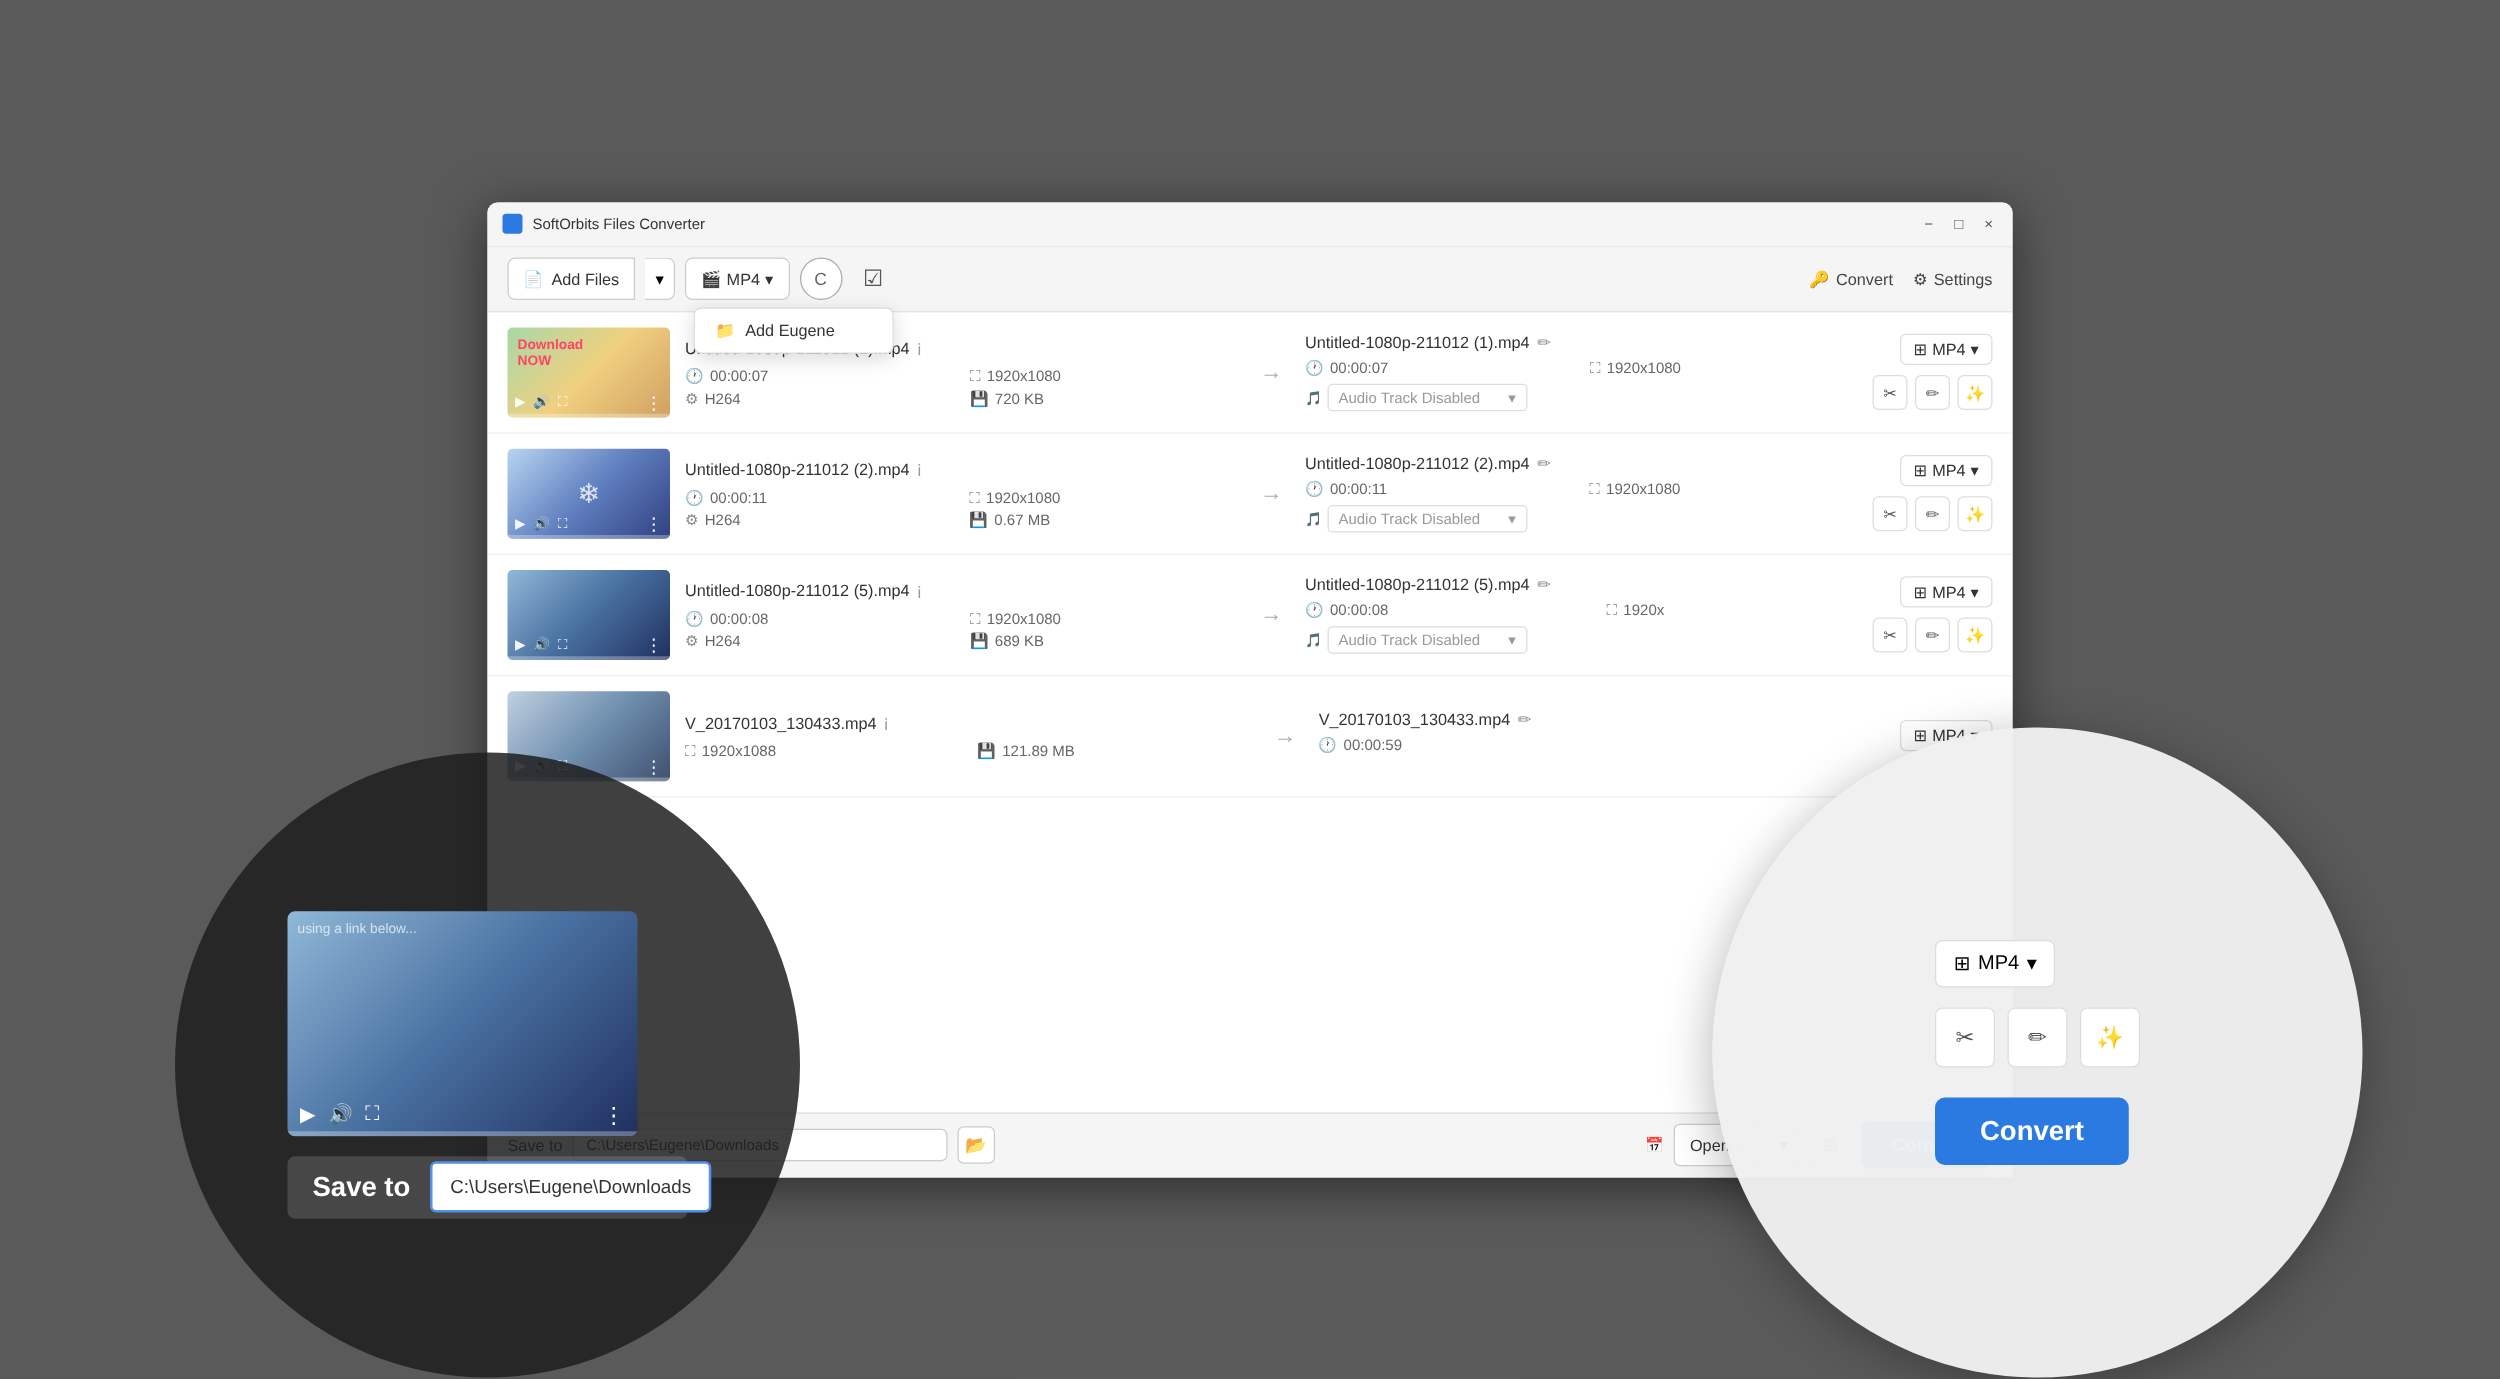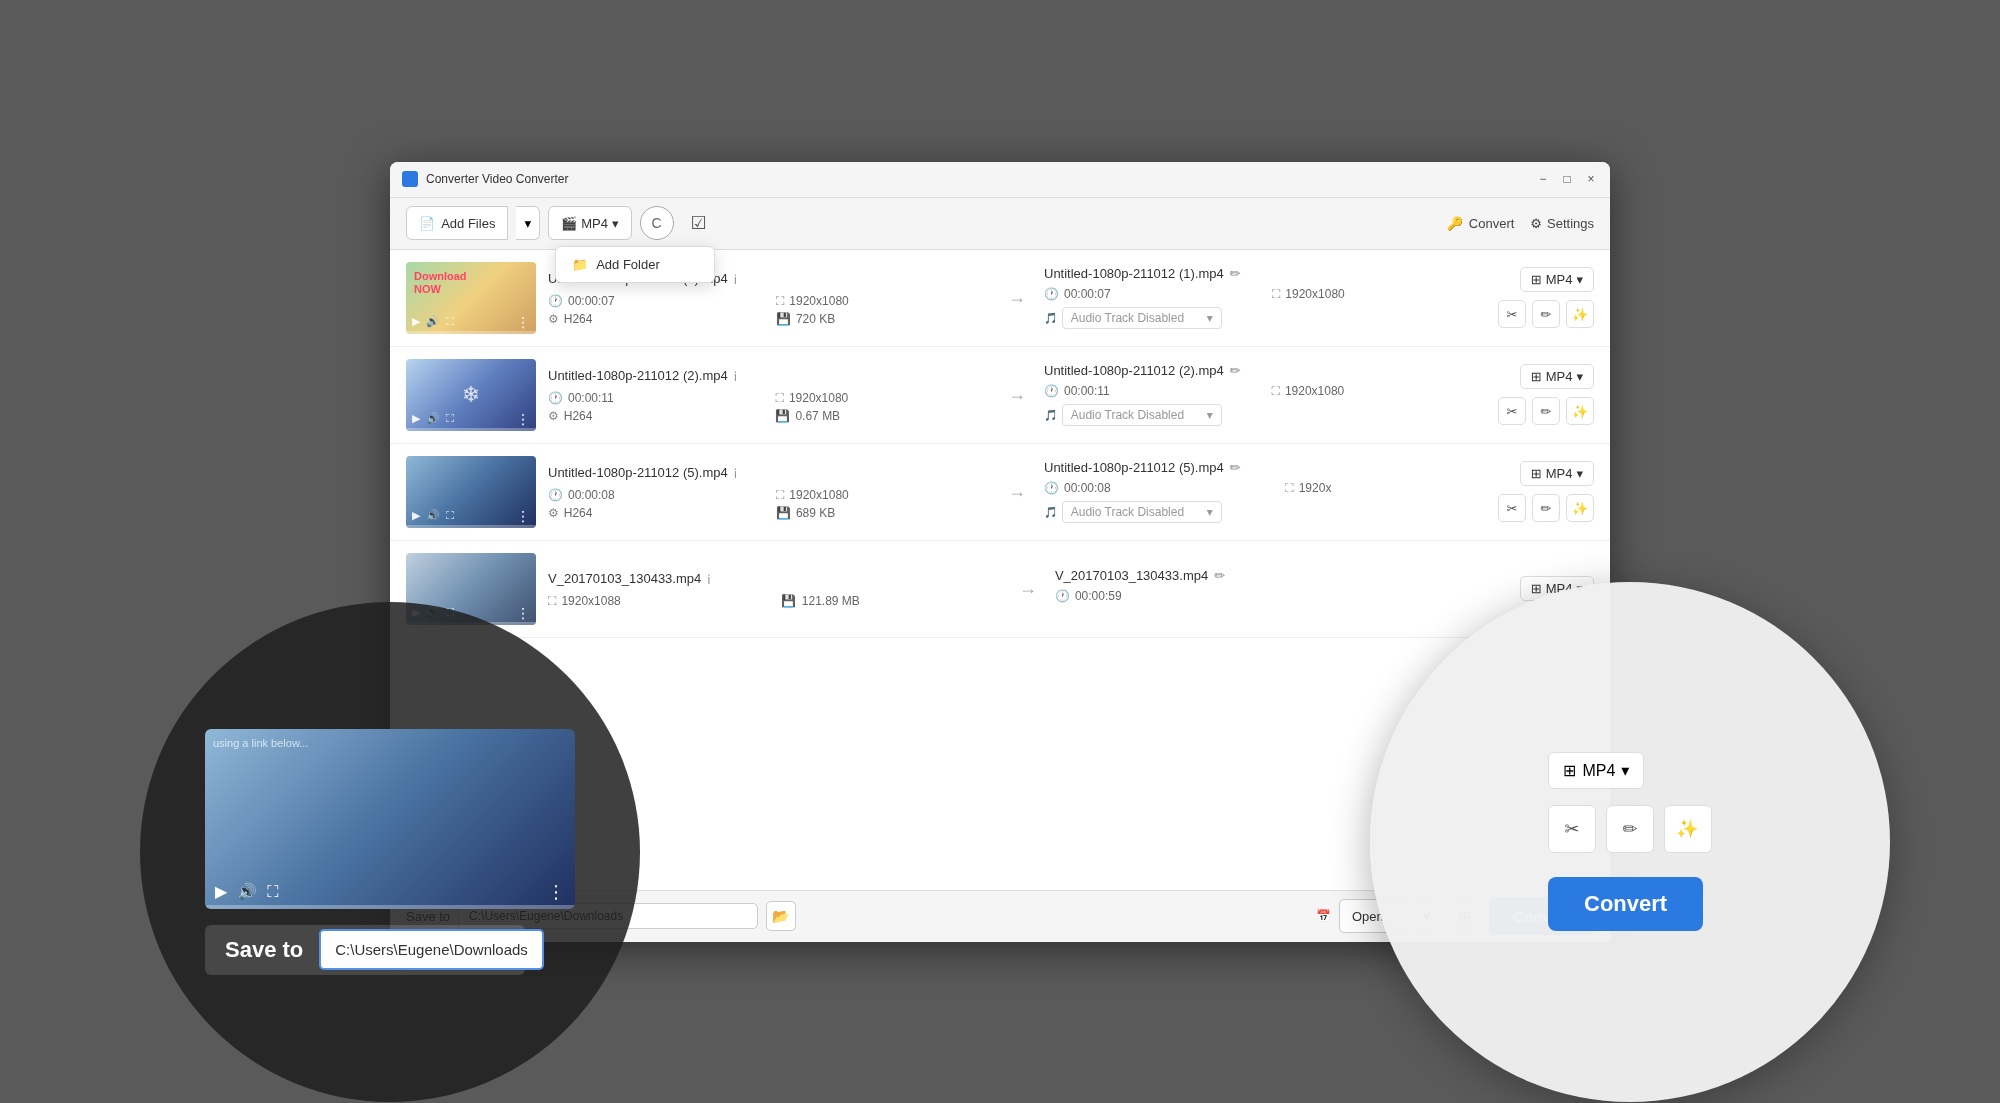--- a/index.html
+++ b/index.html
@@ -501,21 +501,21 @@
     }
 
     .zoom-left-content {
       display: flex;
       flex-direction: column;
       align-items: flex-start;
       padding: 20px;
     }
 
     .zoom-video-preview {
-      width: 370px;
+      width: 280px;
       height: 180px;
       background: linear-gradient(135deg, #90b8d8 0%, #4870a0 50%, #203060 100%);
       border-radius: 6px;
       position: relative;
       margin-bottom: 16px;
       overflow: hidden;
     }
     .zoom-video-overlay {
       position: absolute;
       bottom: 6px;
@@ -629,21 +629,21 @@
       font-size: 22px;
     }
   </style>
 </head>
 <body>
 
 <div class="app-window">
 
   <div class="title-bar">
     <div class="title-bar-logo"></div>
-    <span class="title-bar-text">Converter Video Converter</span>
+    <span class="title-bar-text">SoftOrbits Files Converter</span>
     <div class="title-bar-controls">
       <div class="title-btn">−</div>
       <div class="title-btn">□</div>
       <div class="title-btn">×</div>
     </div>
   </div>
 
   <div class="toolbar">
     <button class="btn-add-files">
       <span>📄</span>
@@ -673,21 +673,21 @@
       <button class="btn-settings">
         <span>⚙</span>
         <span>Settings</span>
       </button>
     </div>
   </div>
 
   <div class="dropdown-menu">
     <div class="dropdown-item">
       <span>📁</span>
-      <span>Add Folder</span>
+      <span>Add Eugene</span>
     </div>
   </div>
 
   <div class="content">
     <div class="file-list">
 
       <div class="file-row">
         <div class="thumb thumb-img-1">
           <div class="thumb-text">Download<br>NOW</div>
           <div class="thumb-overlay">

